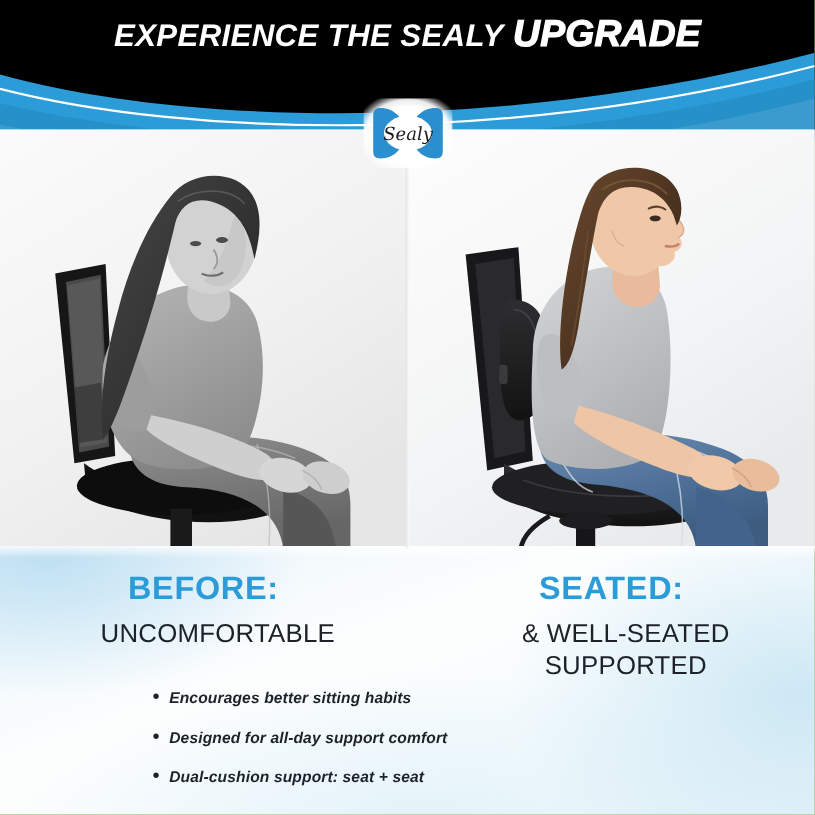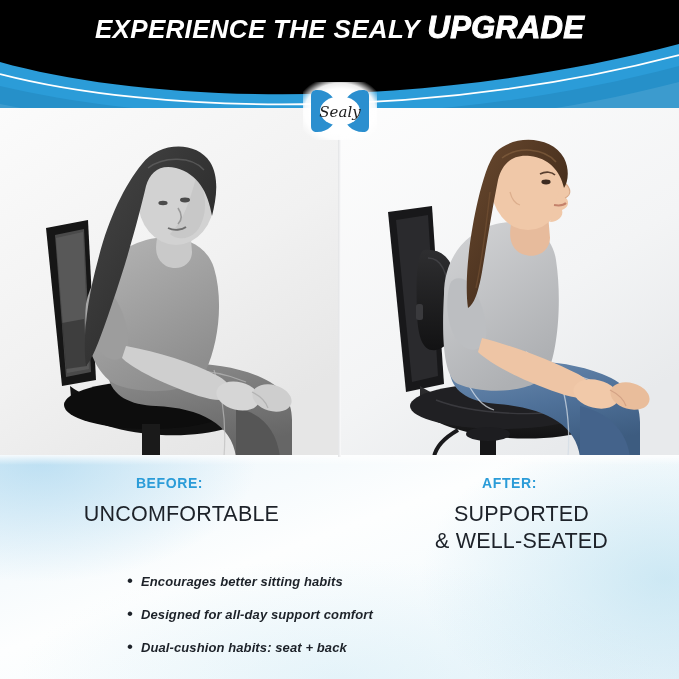--- a/index.html
+++ b/index.html
@@ -63,22 +63,22 @@
   }
   .footer-top-fade{
     position:absolute;left:0;top:0;width:679px;height:10px;
     background:linear-gradient(180deg,rgba(255,255,255,0.85),rgba(255,255,255,0));
   }
   .compare{position:absolute;left:0;top:10px;width:679px;height:100px;}
   .col{position:absolute;top:0;width:339px;text-align:center;}
   .col-before{left:0;}
   .col-after{left:340px;}
   .col-kicker{
-    font-size:14px;font-weight:bold;color:#2b9cd8;letter-spacing:0.6px;
-    line-height:26px;margin:5px;
+    font-size:27px;font-weight:bold;color:#2b9cd8;letter-spacing:0.6px;
+    line-height:26px;margin:12px;
   }
   .col-line{
     font-size:21.5px;font-weight:normal;color:#1d2229;letter-spacing:0.2px;
     line-height:27px;margin:0;padding-left:24px;
   }
 
   
   .bullets{position:absolute;left:0;top:113px;width:679px;}
   .bullet-row{
     display:flex;align-items:baseline;
@@ -310,35 +310,35 @@
     <div class="footer-top-fade"></div>
 
     <div class="compare">
 
       <div class="col col-before">
         <p class="col-kicker">BEFORE:</p>
         <p class="col-line">UNCOMFORTABLE</p>
       </div>
 
       <div class="col col-after">
-        <p class="col-kicker">AFTER:</p>
+        <p class="col-kicker">SEATED:</p>
+        <p class="col-line">&amp; WELL-SEATED</p>
         <p class="col-line">SUPPORTED</p>
-        <p class="col-line">&amp; WELL-SEATED</p>
       </div>
     </div>
 
     <div class="bullets">
       <div class="bullet-row">
         <span class="bullet-dot">•</span>
         <span class="bullet-text">Encourages better sitting habits</span>
       </div>
       <div class="bullet-row">
         <span class="bullet-dot">•</span>
         <span class="bullet-text">Designed for all-day support comfort</span>
       </div>
       <div class="bullet-row">
         <span class="bullet-dot">•</span>
-        <span class="bullet-text">Dual-cushion habits: seat + back</span>
+        <span class="bullet-text">Dual-cushion support: seat + seat</span>
       </div>
     </div>
   </div>
 
 </div>
 
 </body></html>

